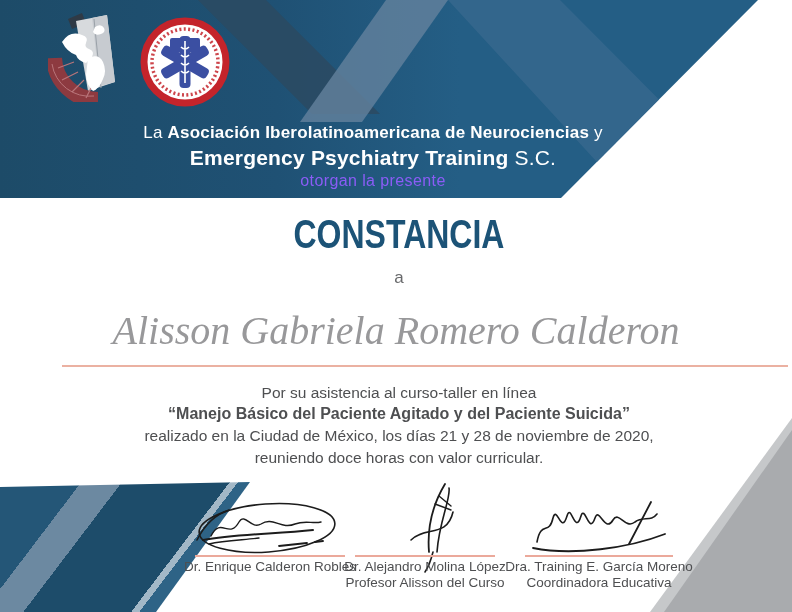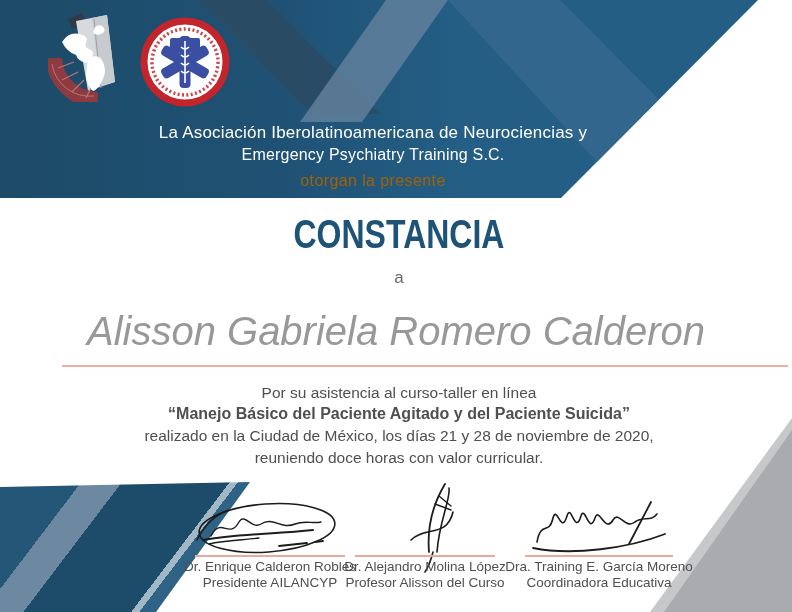--- a/index.html
+++ b/index.html
@@ -3,30 +3,30 @@
 <meta charset="utf-8">
 <style>
   html,body{margin:0;padding:0;background:#fff;}
   .page{position:relative;width:792px;height:612px;overflow:hidden;background:#fff;
         font-family:"Liberation Sans",sans-serif;}
   .abs{position:absolute;}
   
   .hdr-svg{left:0;top:0;}
   .hdr-text{left:0;top:0;width:746px;text-align:center;color:#fff;}
   .hdr-l1{position:absolute;top:123px;width:100%;font-size:17px;letter-spacing:.2px;}
-  .hdr-l2{position:absolute;top:146px;width:100%;font-size:16px;letter-spacing:.2px;}
-  .hdr-l1 b,.hdr-l2 b{font-weight:400;}
-  .hdr-l3{position:absolute;top:172px;width:100%;font-size:16px;color:#a16207;font-weight:400;letter-spacing:.4px;}
+  .hdr-l2{position:absolute;top:146px;width:100%;font-size:21px;letter-spacing:.2px;}
+  .hdr-l1 b,.hdr-l2 b{font-weight:700;}
+  .hdr-l3{position:absolute;top:172px;width:100%;font-size:16px;color:#8b5cf6;font-weight:400;letter-spacing:.4px;}
   
   .title{left:3px;top:212px;width:792px;text-align:center;
          font-size:40px;font-weight:700;color:var(--title_navy,#1c5377);
          transform:scaleX(.8);letter-spacing:0;line-height:44px;}
   .prep{left:3px;top:268px;width:792px;text-align:center;font-size:17px;color:#68696b;}
   .recipient{left:0;top:303px;width:792px;text-align:center;
-             font-family:Liberation Sans, sans-serif;font-style:italic;
+             font-family:Liberation Serif, serif;font-style:italic;
              font-size:40px;line-height:56px;color:var(--name_gray,#98989a);}
   .name-line{left:62px;top:365px;width:726px;height:2px;background:var(--accent_salmon,#e8a392);opacity:.85;}
   .body-line{left:3px;width:792px;text-align:center;font-size:15.5px;color:var(--text_gray,#4e4f51);}
   .bl1{top:384px;} .bl2{top:405px;font-weight:700;font-size:16px;} .bl3{top:427px;} .bl4{top:449px;}
   
   .sig-block{top:480px;height:110px;}
   .sig-div{position:absolute;top:75px;left:0;right:0;height:1.5px;background:#eba99b;}
   .sig-name{position:absolute;top:79px;left:-20px;right:-20px;text-align:center;
             font-size:13.5px;color:var(--text_gray,#4e4f51);}
   .sig-title{position:absolute;top:95px;left:-20px;right:-20px;text-align:center;
@@ -128,21 +128,20 @@
     <svg class="sig-stroke" style="left:0;top:16px;" width="150" height="62" viewBox="0 0 150 62" fill="none" stroke="#1c1c1c" stroke-linecap="round">
       <ellipse cx="72" cy="32" rx="68" ry="24" stroke-width="1.6" transform="rotate(-4 72 32)"></ellipse>
       <path d="M16,40 C26,20 34,44 44,26 C50,16 56,34 66,28 C78,20 86,34 100,28 C110,24 118,28 126,26" stroke-width="1.4"></path>
       <path d="M8,44 C40,38 80,38 118,34" stroke-width="2"></path>
       <path d="M14,48 C30,44 50,44 64,42" stroke-width="1.4"></path>
       <path d="M84,50 L112,47 M120,46 l8,-1" stroke-width="1.8"></path>
       <path d="M2,44 C10,28 22,18 34,14" stroke-width="1.6"></path>
     </svg>
     <div class="sig-div"></div>
     <div class="sig-name">Dr. Enrique Calderon Robles</div>
-    <div class="sig-title">Presidente AILANCYP</div>
   </div>
 
   <div class="abs sig-block" style="left:355px;width:140px;">
     <svg class="sig-stroke" style="left:40px;top:2px;" width="80" height="92" viewBox="0 0 80 92" fill="none" stroke="#1c1c1c" stroke-linecap="round">
       <path d="M34,70 C32,46 38,22 50,2" stroke-width="1.8"></path>
       <path d="M42,70 C44,40 56,16 54,6" stroke-width="1.6"></path>
       <path d="M16,58 C30,44 52,56 58,30" stroke-width="1.6"></path>
       <path d="M38,70 C36,78 34,84 30,90" stroke-width="1.6"></path>
       <path d="M44,14 l12,10 M40,22 l16,6" stroke-width="1.4"></path>
     </svg>

